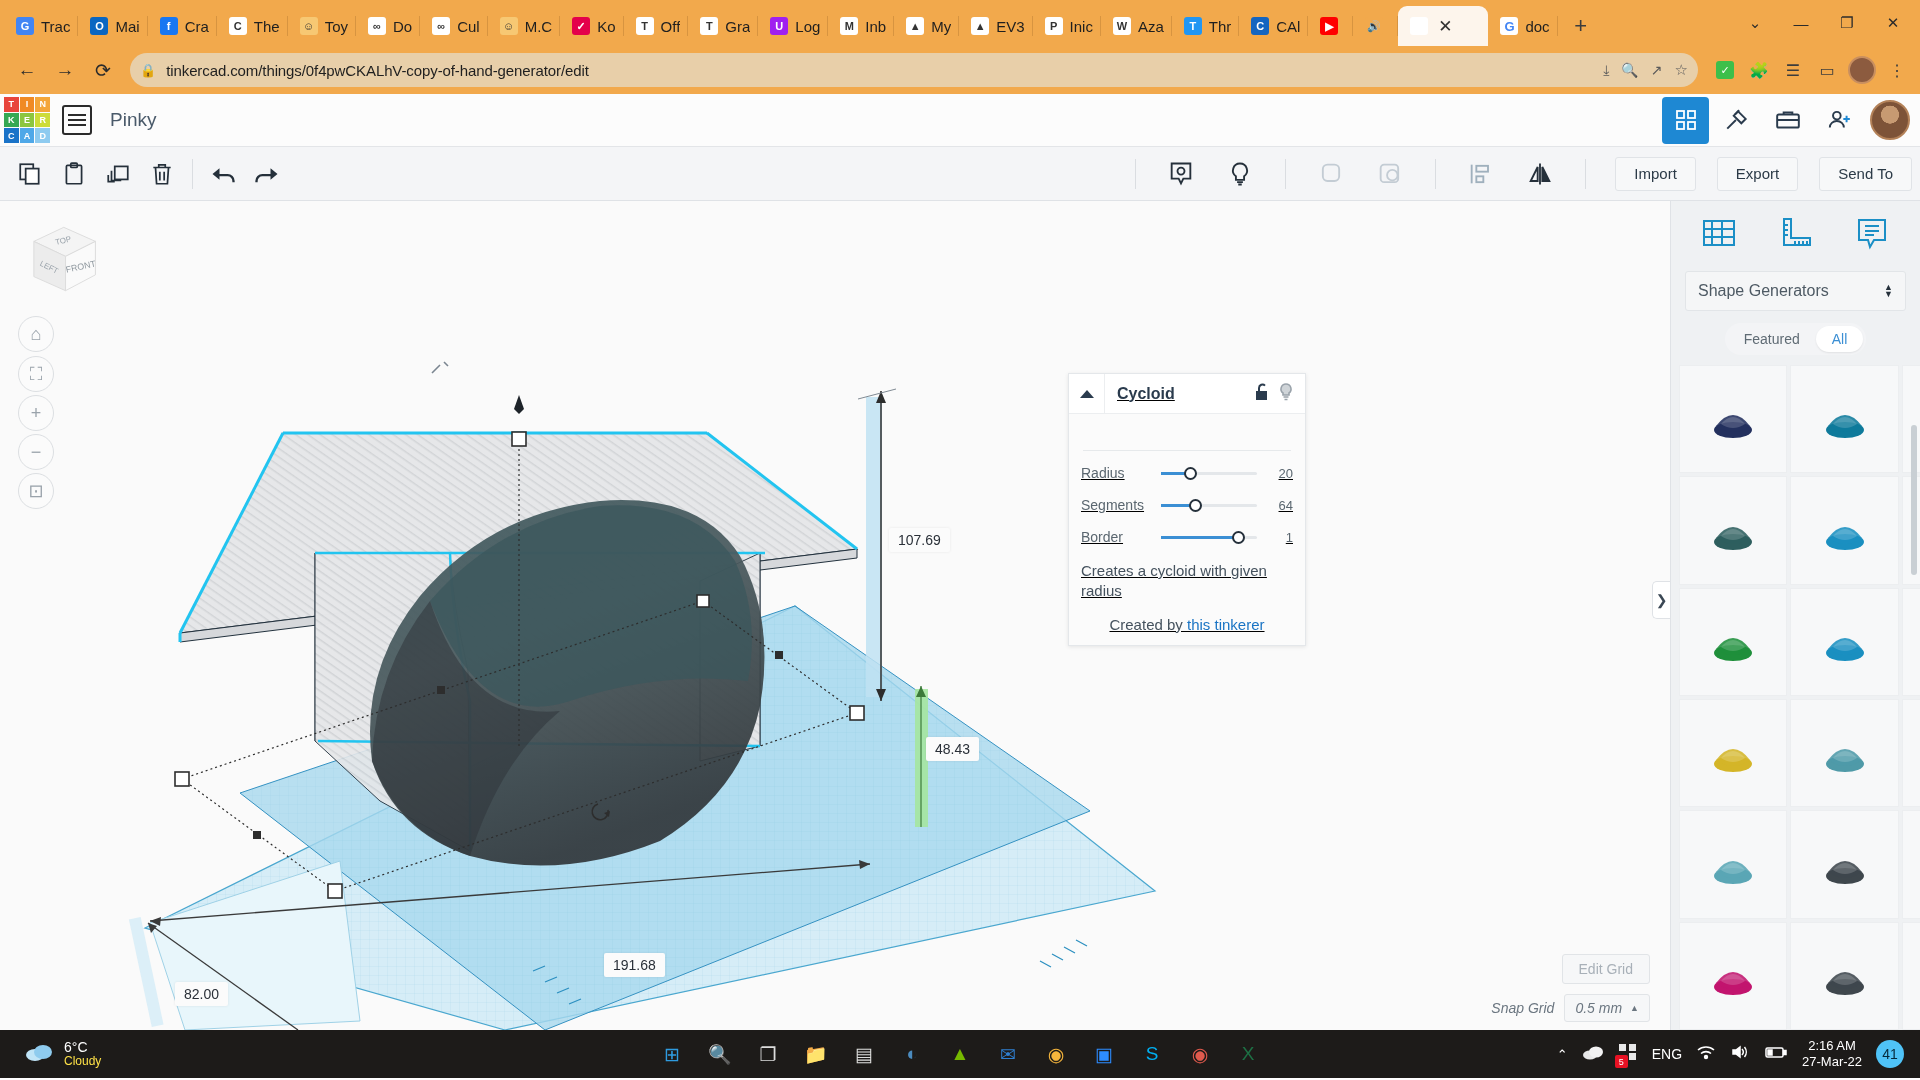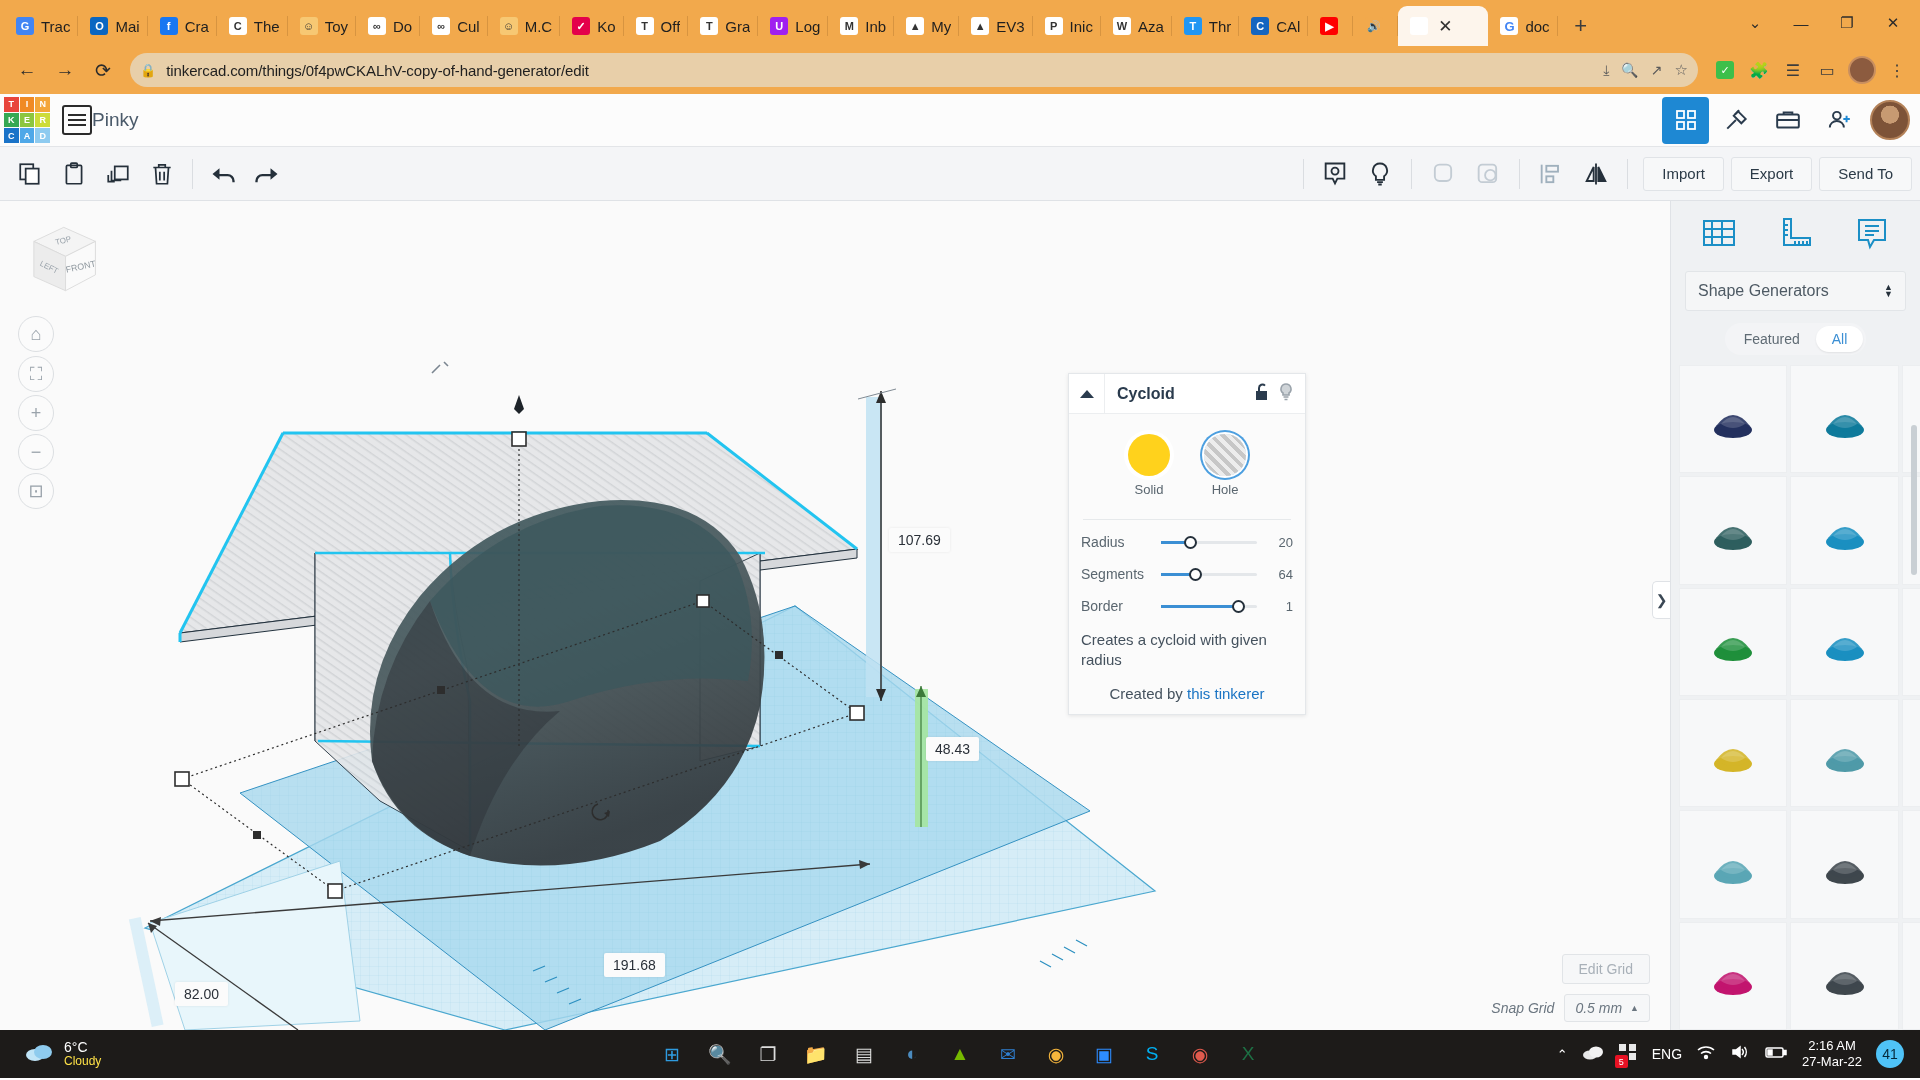--- a/index.html
+++ b/index.html
@@ -102,21 +102,21 @@
   }
   .hamburger-btn {
     width: 30px; height: 30px; border: 2px solid #2b2b2b; border-radius: 3px;
     display: flex; flex-direction: column; justify-content: center;
     gap: 3px; padding: 0 4px;
   }
   .hamburger-btn i {
     display: block; height: 2px; background: #2b2b2b; width: 100%;
   }
   .doc-title {
-    font-size: 19px; color: #4a5a6a; font-weight: 500;
+    font-size: 19px; color: #4a5a6a; margin-left: 18px; font-weight: 500;
   }
   .tc-header-right {
     margin-left: auto; display: flex; align-items: center; height: 53px;
   }
   .hdr-icon-btn {
     width: 47px; height: 47px; display: flex; align-items: center;
     justify-content: center; margin: 0 2px; border-radius: 4px;
   }
   .hdr-icon-btn.sel { background: #1e88d3; }
   .hdr-avatar {
@@ -129,21 +129,21 @@
   .tc-toolbar {
     height: 54px; background: #f4f5f7; border-bottom: 1px solid #dfe2e6;
     display: flex; align-items: center; padding: 0 8px;
   }
   .tool-btn {
     width: 44px; height: 44px; display: flex; align-items: center;
     justify-content: center; color: #25303b;
   }
   .tool-btn.disabled { color: #c3ccd4; }
   .tool-sep { width: 1px; height: 30px; background: #dadde1; margin: 0 8px; }
-  .toolbar-right { margin-left: auto; display: flex; align-items: center; gap: 1px; }
+  .toolbar-right { margin-left: auto; display: flex; align-items: center; gap: 15px; }
   .text-btn {
     height: 34px; padding: 0 18px; border: 1px solid #e0e3e7;
     background: #f7f8f9; border-radius: 3px; font-size: 15px;
     color: #2b3a47; display: flex; align-items: center;
     margin-left: 6px;
   }
 
   
   .main { display: flex; height: 829px; position: relative; }
 
@@ -187,21 +187,21 @@
     position: absolute; right: 0; top: 380px; width: 18px; height: 38px;
     background: #fff; border: 1px solid #dfe2e6; border-right: none;
     border-radius: 5px 0 0 5px; display: flex; align-items: center;
     justify-content: center; font-size: 14px; color: #3a4754; z-index: 6;
   }
 
   
   .prop-panel {
     position: absolute; left: 1068px; top: 172px; width: 238px;
     background: #fbfbfb; border: 1px solid #e4e7ea;
-    box-shadow: 0 1px 4px rgba(0,0,0,.09); z-index: 5;
+    box-shadow: 0 1px 4px rgba(0,0,0,.09); z-index: 5; text-decoration: underline;
   }
   .pp-header {
     height: 40px; display: flex; align-items: center; background: #fff;
     border-bottom: 1px solid #eceef0;
   }
   .pp-caret {
     width: 36px; height: 40px; display: flex; align-items: center;
     justify-content: center; border-right: 1px solid #eceef0;
   }
   .pp-title {
@@ -765,30 +765,20 @@
           <span>
             <svg width="18" height="20" viewBox="0 0 18 20" fill="none" stroke="#9aa3ab" stroke-width="1.6">
               <path d="M9 2a5 5 0 00-3 9v2h6v-2a5 5 0 00-3-9z" fill="#cfd4d8" stroke="#9aa3ab"></path>
               <path d="M6.5 15h5M7.5 17.5h3"></path>
             </svg>
           </span>
         </div>
       </div>
 
       <div class="pp-body">
-        <div class="swatch-row">
-          <div class="swatch-item">
-            <div class="swatch solid"></div>
-            <div class="swatch-label">Solid</div>
-          </div>
-          <div class="swatch-item">
-            <div class="swatch hole"></div>
-            <div class="swatch-label">Hole</div>
-          </div>
-        </div>
 
         <div class="pp-divider"></div>
 
         <div id="sliders-host">
             <div class="slider-row">
               <span class="slider-name">Radius</span>
               <span class="slider-track">
                 <span class="slider-fill" style="width:30%"></span>
                 <span class="slider-knob" style="left:30%"></span>
               </span>

